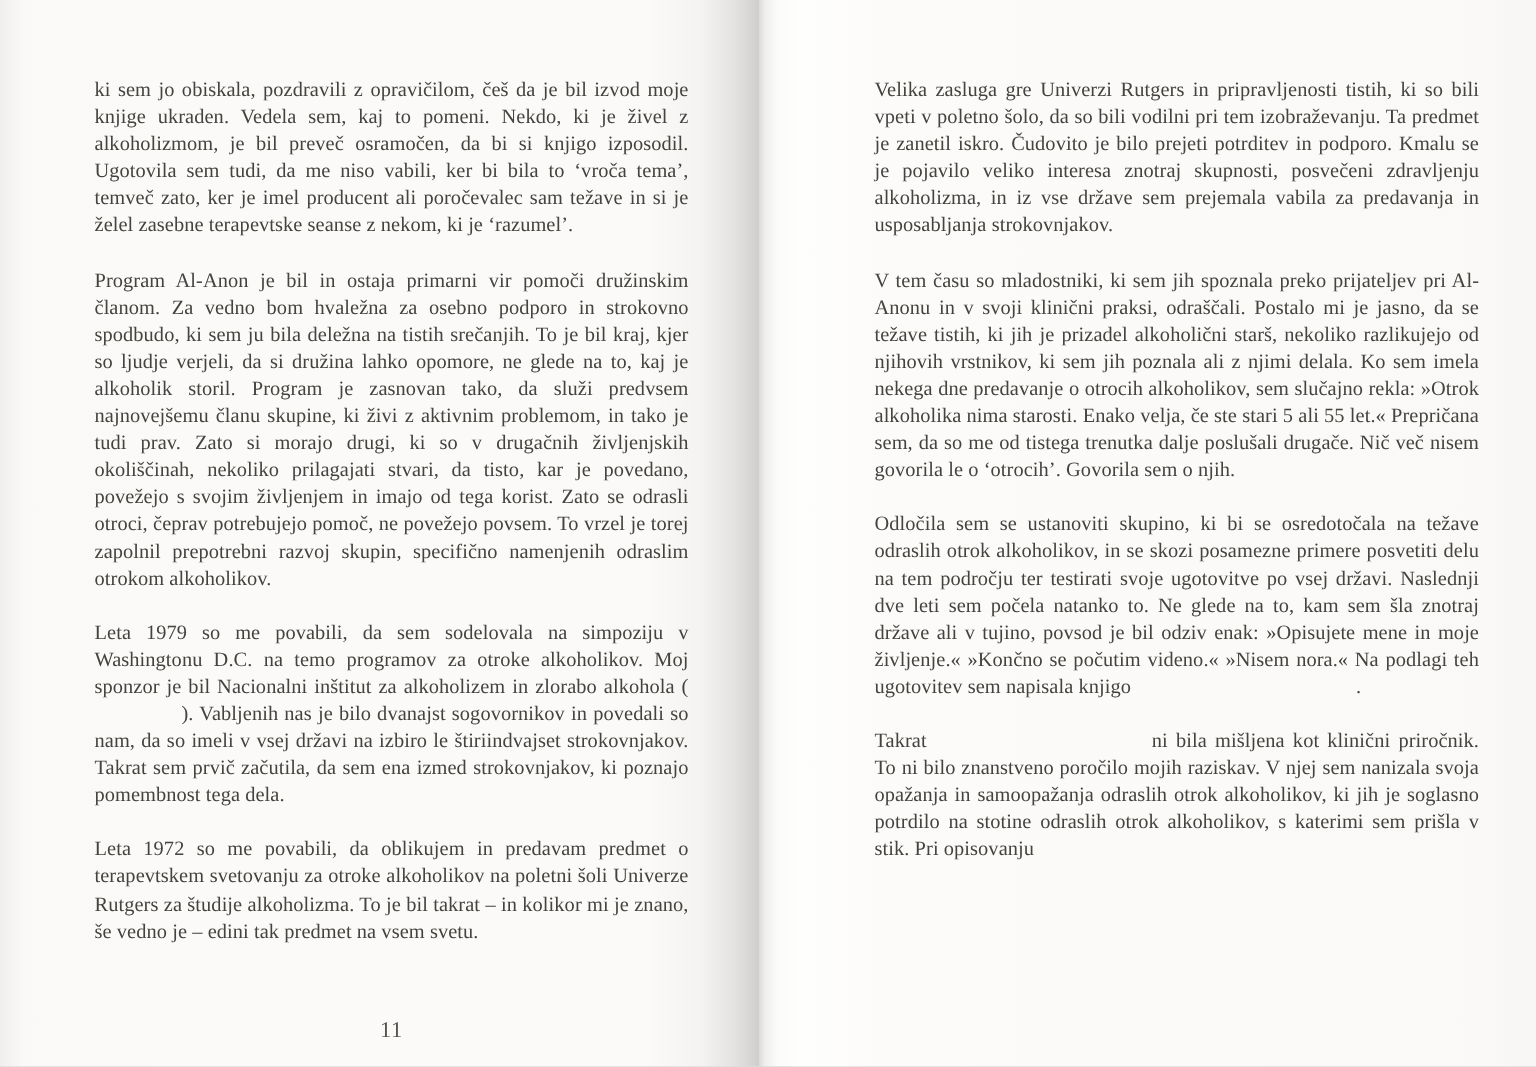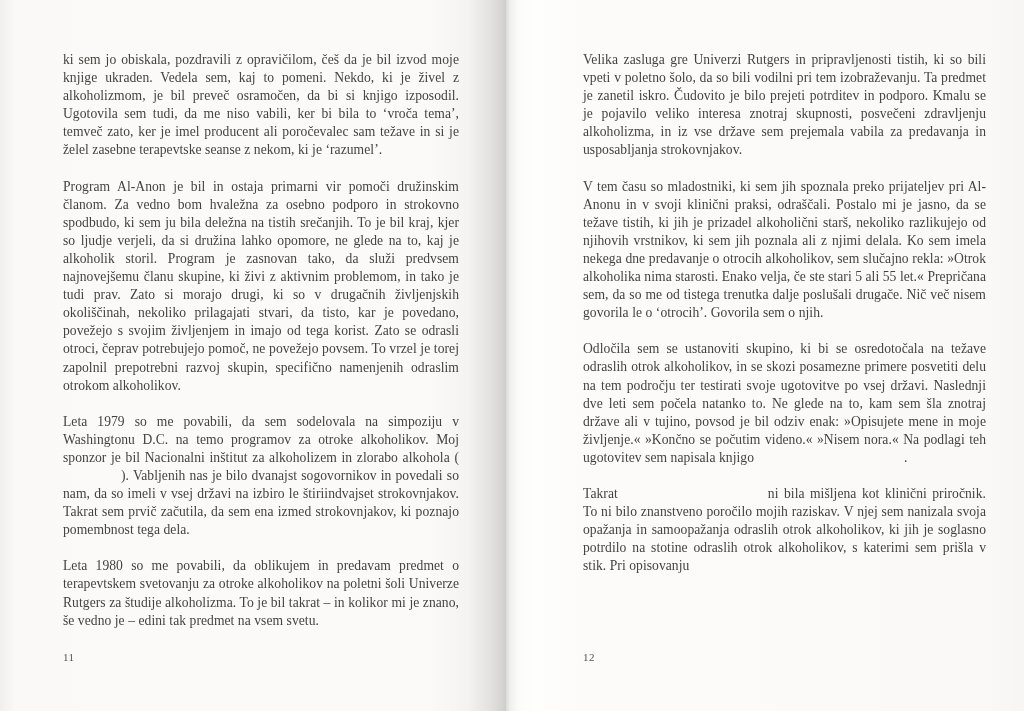--- a/index.html
+++ b/index.html
@@ -36,45 +36,44 @@
     letter-spacing:.05px;
   }
   .page.left  .page-text{left:63px;width:396px;}
   .page.right .page-text{left:77px;width:403px;} 
   .para{margin:0 0 18px 0;padding:0;}
   .para:last-child{margin-bottom:0;}
   .gap{display:inline-block;height:1px;vertical-align:baseline;}
   .gap-paren{width:58px;}
   .gap-title{width:150px;}
   .page-number{
-    position:absolute;top:650px;
-    font-size:11px;line-height:14px;color:#56544f;
-    letter-spacing:.5px;
+    position:absolute;top:680px;
+    font-size:15px;line-height:14px;color:#56544f;
+    text-align:center;letter-spacing:.5px;
   }
   .page.left  .page-number{left:63px;width:396px;}
   .page.right .page-number{left:77px;width:403px;}
 </style>
 </head>
 <body>
 
 <div class="spread">
 
   <section class="page left">
     <div class="page-text">
       <p class="para">ki sem jo obiskala, pozdravili z opravičilom, češ da je bil izvod moje knjige ukraden. Vedela sem, kaj to pomeni. Nekdo, ki je živel z alkoholizmom, je bil preveč osramočen, da bi si knjigo izposodil. Ugotovila sem tudi, da me niso vabili, ker bi bila to ‘vroča tema’, temveč zato, ker je imel producent ali poročevalec sam težave in si je želel zasebne terapevtske seanse z nekom, ki je ‘razumel’.</p>
       <p class="para">Program Al-Anon je bil in ostaja primarni vir pomoči družinskim članom. Za vedno bom hvaležna za osebno podporo in strokovno spodbudo, ki sem ju bila deležna na tistih srečanjih. To je bil kraj, kjer so ljudje verjeli, da si družina lahko opomore, ne glede na to, kaj je alkoholik storil. Program je zasnovan tako, da služi predvsem najnovejšemu članu skupine, ki živi z aktivnim problemom, in tako je tudi prav. Zato si morajo drugi, ki so v drugačnih življenjskih okoliščinah, nekoliko prilagajati stvari, da tisto, kar je povedano, povežejo s svojim življenjem in imajo od tega korist. Zato se odrasli otroci, čeprav potrebujejo pomoč, ne povežejo povsem. To vrzel je torej zapolnil prepotrebni razvoj skupin, specifično namenjenih odraslim otrokom alkoholikov.</p>
       <p class="para"><span>Leta 1979 so me povabili, da sem sodelovala na simpoziju v Washingtonu D.C. na temo programov za otroke alkoholikov. Moj sponzor je bil Nacionalni inštitut za alkoholizem in zlorabo alkohola (</span><span class="gap gap-paren"></span><span>). Vabljenih nas je bilo dvanajst sogovornikov in povedali so nam, da so imeli v vsej državi na izbiro le štiriindvajset strokovnjakov. Takrat sem prvič začutila, da sem ena izmed strokovnjakov, ki poznajo pomembnost tega dela.</span></p>
-      <p class="para">Leta 1980 so me povabili, da oblikujem in predavam predmet o terapevtskem svetovanju za otroke alkoholikov na poletni šoli Univerze Rutgers za študije alkoholizma. To je bil takrat – in kolikor mi je znano, še vedno je – edini tak predmet na vsem svetu.</p>
+      <p class="para">Leta 1972 so me povabili, da oblikujem in predavam predmet o terapevtskem svetovanju za otroke alkoholikov na poletni šoli Univerze Rutgers za študije alkoholizma. To je bil takrat – in kolikor mi je znano, še vedno je – edini tak predmet na vsem svetu.</p>
     </div>
     <div class="page-number">11</div>
   </section>
 
   <section class="page right">
     <div class="page-text">
       <p class="para">Velika zasluga gre Univerzi Rutgers in pripravljenosti tistih, ki so bili vpeti v poletno šolo, da so bili vodilni pri tem izobraževanju. Ta predmet je zanetil iskro. Čudovito je bilo prejeti potrditev in podporo. Kmalu se je pojavilo veliko interesa znotraj skupnosti, posvečeni zdravljenju alkoholizma, in iz vse države sem prejemala vabila za predavanja in usposabljanja strokovnjakov.</p>
       <p class="para">V tem času so mladostniki, ki sem jih spoznala preko prijateljev pri Al-Anonu in v svoji klinični praksi, odraščali. Postalo mi je jasno, da se težave tistih, ki jih je prizadel alkoholični starš, nekoliko razlikujejo od njihovih vrstnikov, ki sem jih poznala ali z njimi delala. Ko sem imela nekega dne predavanje o otrocih alkoholikov, sem slučajno rekla: »Otrok alkoholika nima starosti. Enako velja, če ste stari 5 ali 55 let.« Prepričana sem, da so me od tistega trenutka dalje poslušali drugače. Nič več nisem govorila le o ‘otrocih’. Govorila sem o njih.</p>
       <p class="para"><span>Odločila sem se ustanoviti skupino, ki bi se osredotočala na težave odraslih otrok alkoholikov, in se skozi posamezne primere posvetiti delu na tem področju ter testirati svoje ugotovitve po vsej državi. Naslednji dve leti sem počela natanko to. Ne glede na to, kam sem šla znotraj države ali v tujino, povsod je bil odziv enak: »Opisujete mene in moje življenje.« »Končno se počutim videno.« »Nisem nora.« Na podlagi teh ugotovitev sem napisala knjigo</span><span class="gap gap-title"></span><span>.</span></p>
       <p class="para"><span>Takrat</span><span class="gap gap-title"></span><span>ni bila mišljena kot klinični priročnik. To ni bilo znanstveno poročilo mojih raziskav. V njej sem nanizala svoja opažanja in samoopažanja odraslih otrok alkoholikov, ki jih je soglasno potrdilo na stotine odraslih otrok alkoholikov, s katerimi sem prišla v stik. Pri opisovanju</span></p>
     </div>
-    <div class="page-number">12</div>
   </section>
 
 </div>
 
 </body></html>

